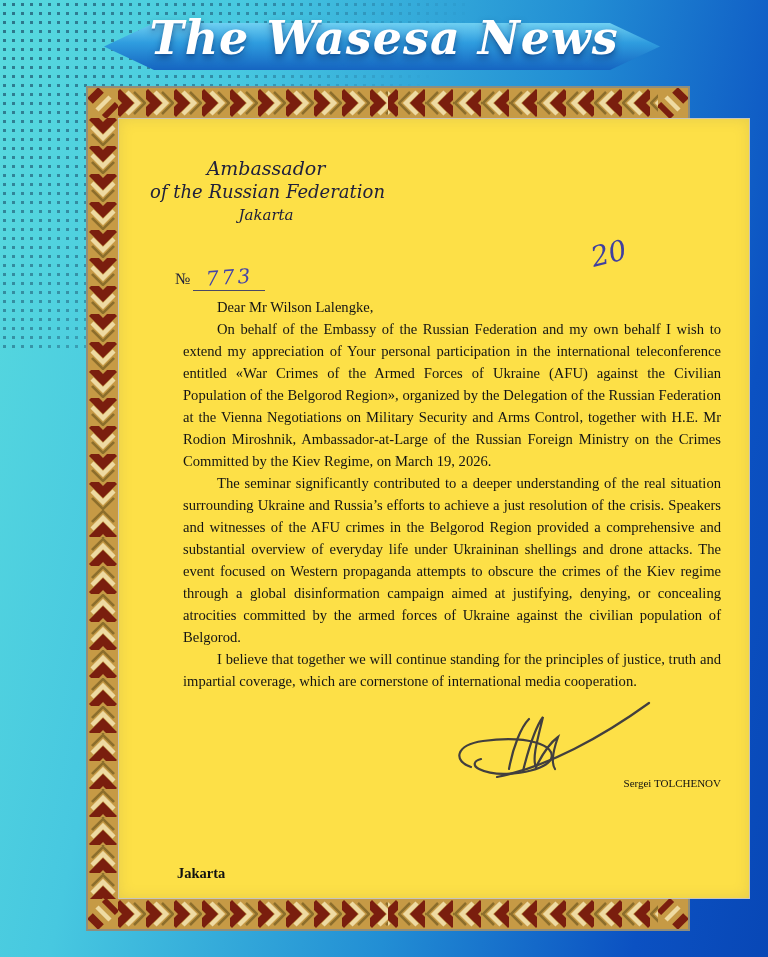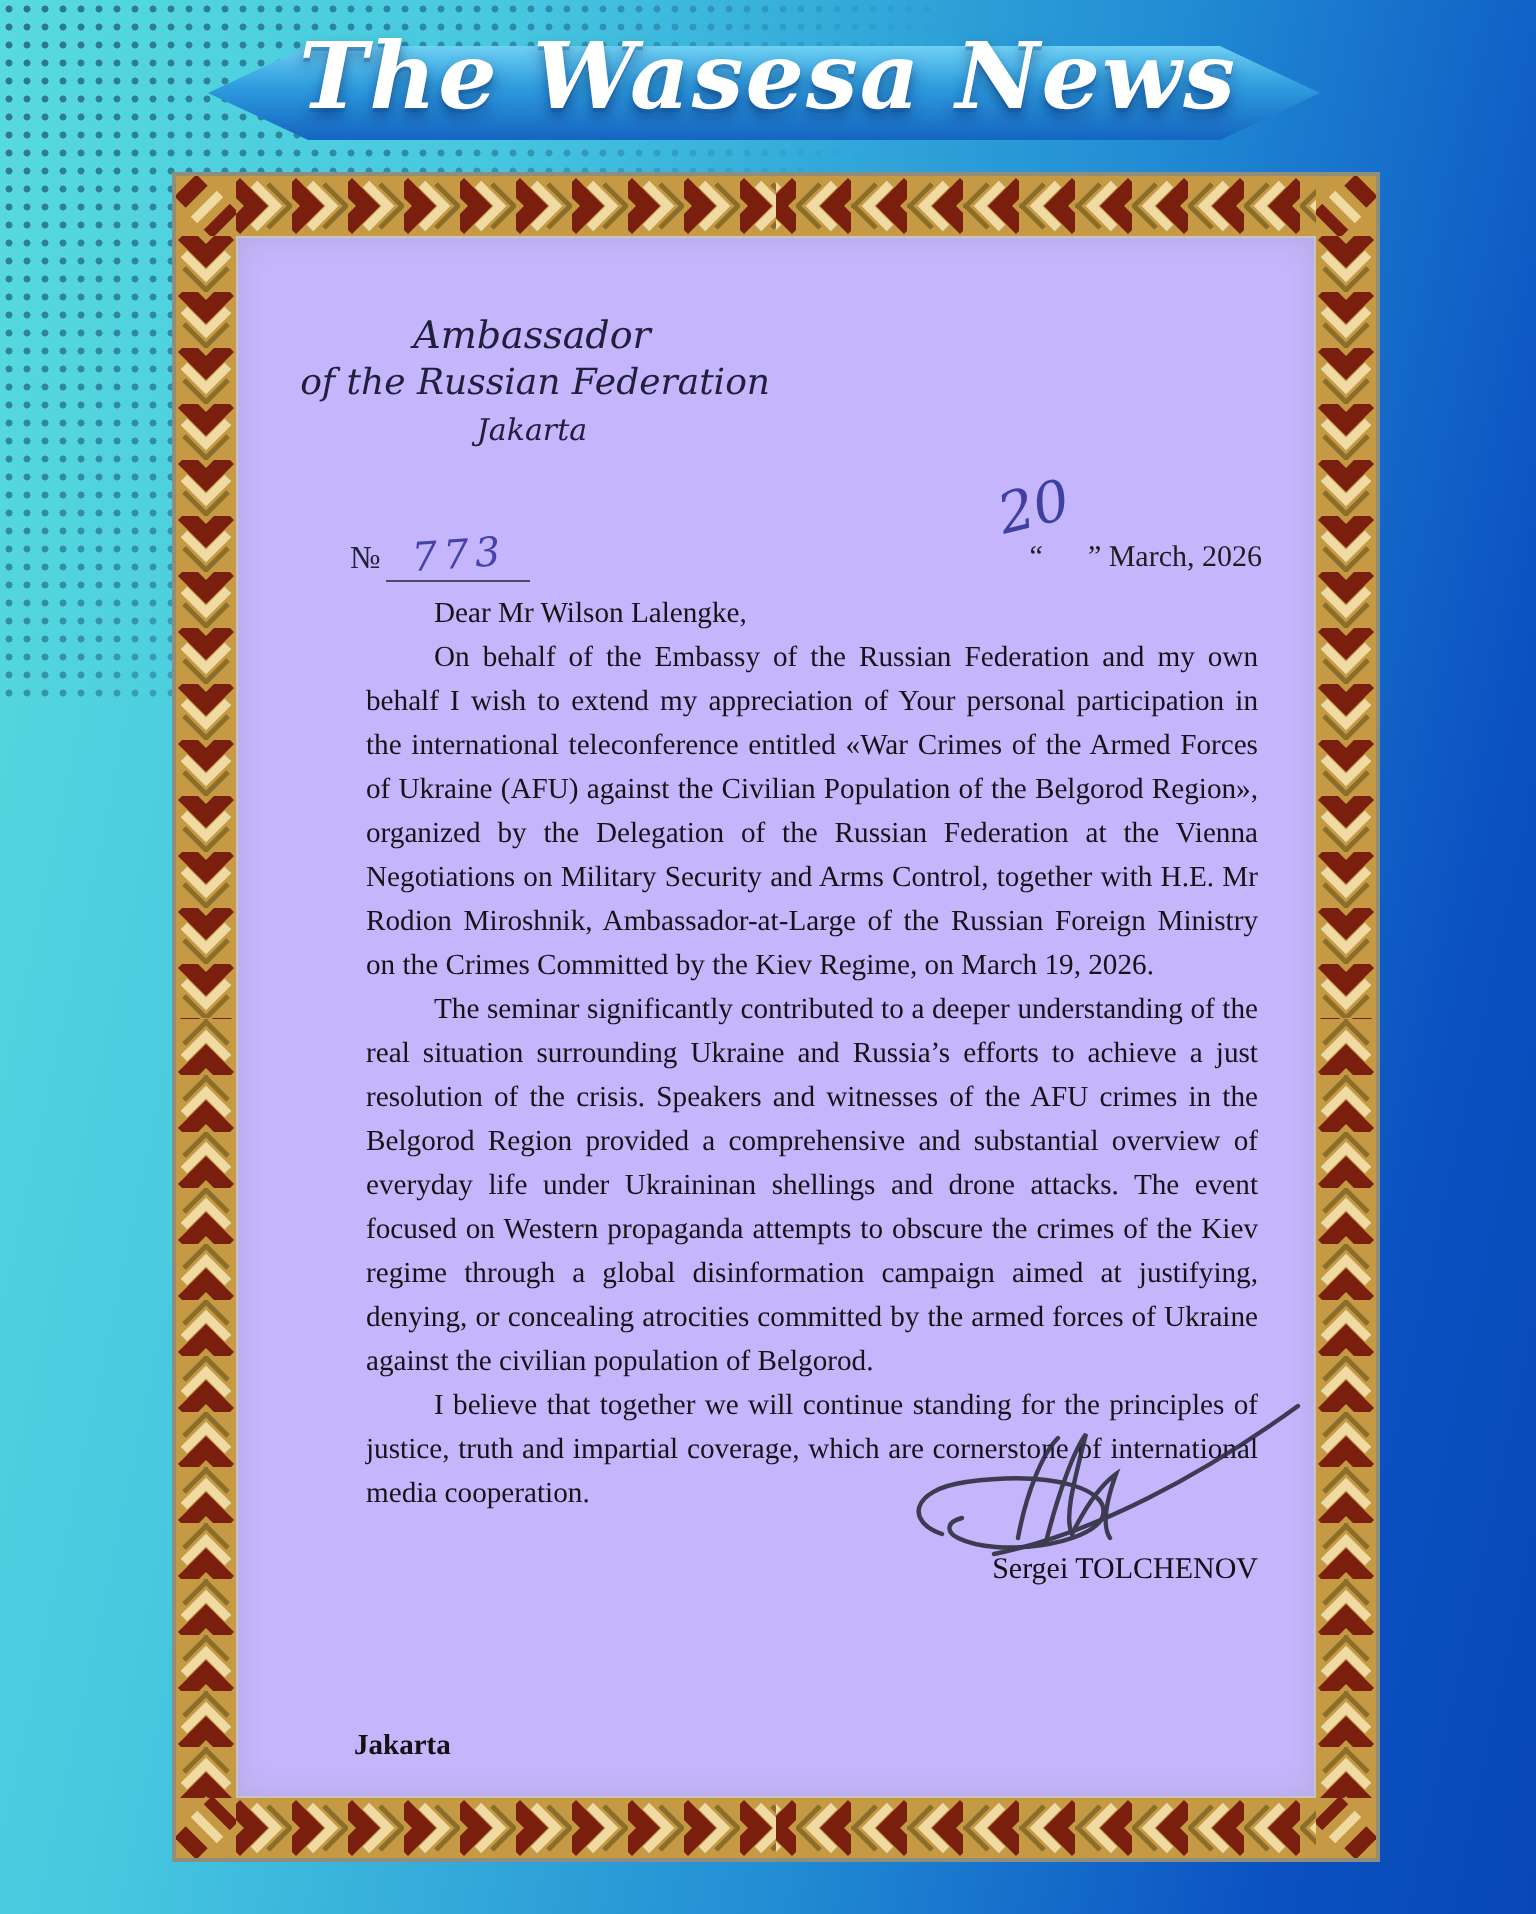--- a/index.html
+++ b/index.html
@@ -49,22 +49,22 @@
   .strip-bottom{ left:30px; top:811px;  width:540px; height:30px; }
   .strip-left  { left:0;    top:30px;   width:30px;  height:781px; }
   .strip-right { left:570px;top:30px;   width:30px;  height:781px; }
   .corner{ position:absolute; width:30px; height:30px; }
   .corner-tl{ left:0;     top:0; }
   .corner-tr{ left:570px; top:0;     transform:scaleX(-1); }
   .corner-bl{ left:0;     top:811px; transform:scaleY(-1); }
   .corner-br{ left:570px; top:811px; transform:scale(-1,-1); }
   
   .paper{
-    position:absolute; left:30px; top:30px; width:540px; height:781px;
-    background:#c4b5fd;
+    position:absolute; left:30px; top:30px; width:632px; height:781px;
+    background:#fde047;
     border:1px solid #c8c6bc;
     box-shadow:inset 0 0 14px rgba(120,115,95,.18);
   }
   .letterhead{
     position:absolute; left:28px; top:38px; width:238px;
     text-align:center; color:#20203c;
     font-family:"DejaVu Serif", serif; font-style:italic;
   }
   .lh-1{ font-size:19px; }
   .lh-2{ font-size:18px; margin-top:2px;text-align:right; }
@@ -99,21 +99,21 @@
     font-size:14.6px; line-height:22px; color:#141414;
     text-align:justify;
   }
   .body-text p{ text-indent:34px; }
   .signature-svg{
     position:absolute; left:318px; top:590px; width:218px; height:88px;
     overflow:visible;
   }
   .signature-name{
     position:absolute; right:28px; top:658px;
-    font-family:"Liberation Serif", serif; font-size:15px; color:#111;
+    font-family:"Liberation Serif", serif; font-size:11px; color:#111;
   }
   .recipient{
     position:absolute; left:58px; top:684px;
     font-family:"Liberation Serif", serif; font-weight:bold;
     font-size:14.5px; line-height:19.5px; color:#111; letter-spacing:.2px;
   }
   .recipient-city{
     position:absolute; left:58px; top:746px;
     font-family:"Liberation Serif", serif; font-weight:bold;
     font-size:14.5px; color:#111;
@@ -215,21 +215,20 @@
         <div class="lh-1">Ambassador</div>
         <div class="lh-2">of the Russian Federation</div>
         <div class="lh-3">Jakarta</div>
       </div>
 
       <div class="number-row">
         <span>№</span><span class="number-underline"><span class="number-value">773</span></span>
       </div>
 
       <div class="date-day">20</div>
-      <div class="date-row">“&nbsp;&nbsp;&nbsp;&nbsp;&nbsp;&nbsp;” March, 2026</div>
 
       <div class="body-text">
         <p>Dear Mr Wilson Lalengke,</p>
         <p>On behalf of the Embassy of the Russian Federation and my own behalf I wish to extend my appreciation of Your personal participation in the international teleconference entitled «War Crimes of the Armed Forces of Ukraine (AFU) against the Civilian Population of the Belgorod Region», organized by the Delegation of the Russian Federation at the Vienna Negotiations on Military Security and Arms Control, together with H.E. Mr Rodion Miroshnik, Ambassador-at-Large of the Russian Foreign Ministry on the Crimes Committed by the Kiev Regime, on March 19, 2026.</p>
         <p>The seminar significantly contributed to a deeper understanding of the real situation surrounding Ukraine and Russia’s efforts to achieve a just resolution of the crisis. Speakers and witnesses of the AFU crimes in the Belgorod Region provided a comprehensive and substantial overview of everyday life under Ukraininan shellings and drone attacks. The event focused on Western propaganda attempts to obscure the crimes of the Kiev regime through a global disinformation campaign aimed at justifying, denying, or concealing atrocities committed by the armed forces of Ukraine against the civilian population of Belgorod.</p>
         <p>I believe that together we will continue standing for the principles of justice, truth and impartial coverage, which are cornerstone of international media cooperation.</p>
       </div>
 
       <svg class="signature-svg" viewBox="0 0 218 88">
         <g stroke="#2e2e3e" stroke-width="2.2" fill="none" stroke-linecap="round" opacity="0.9">

